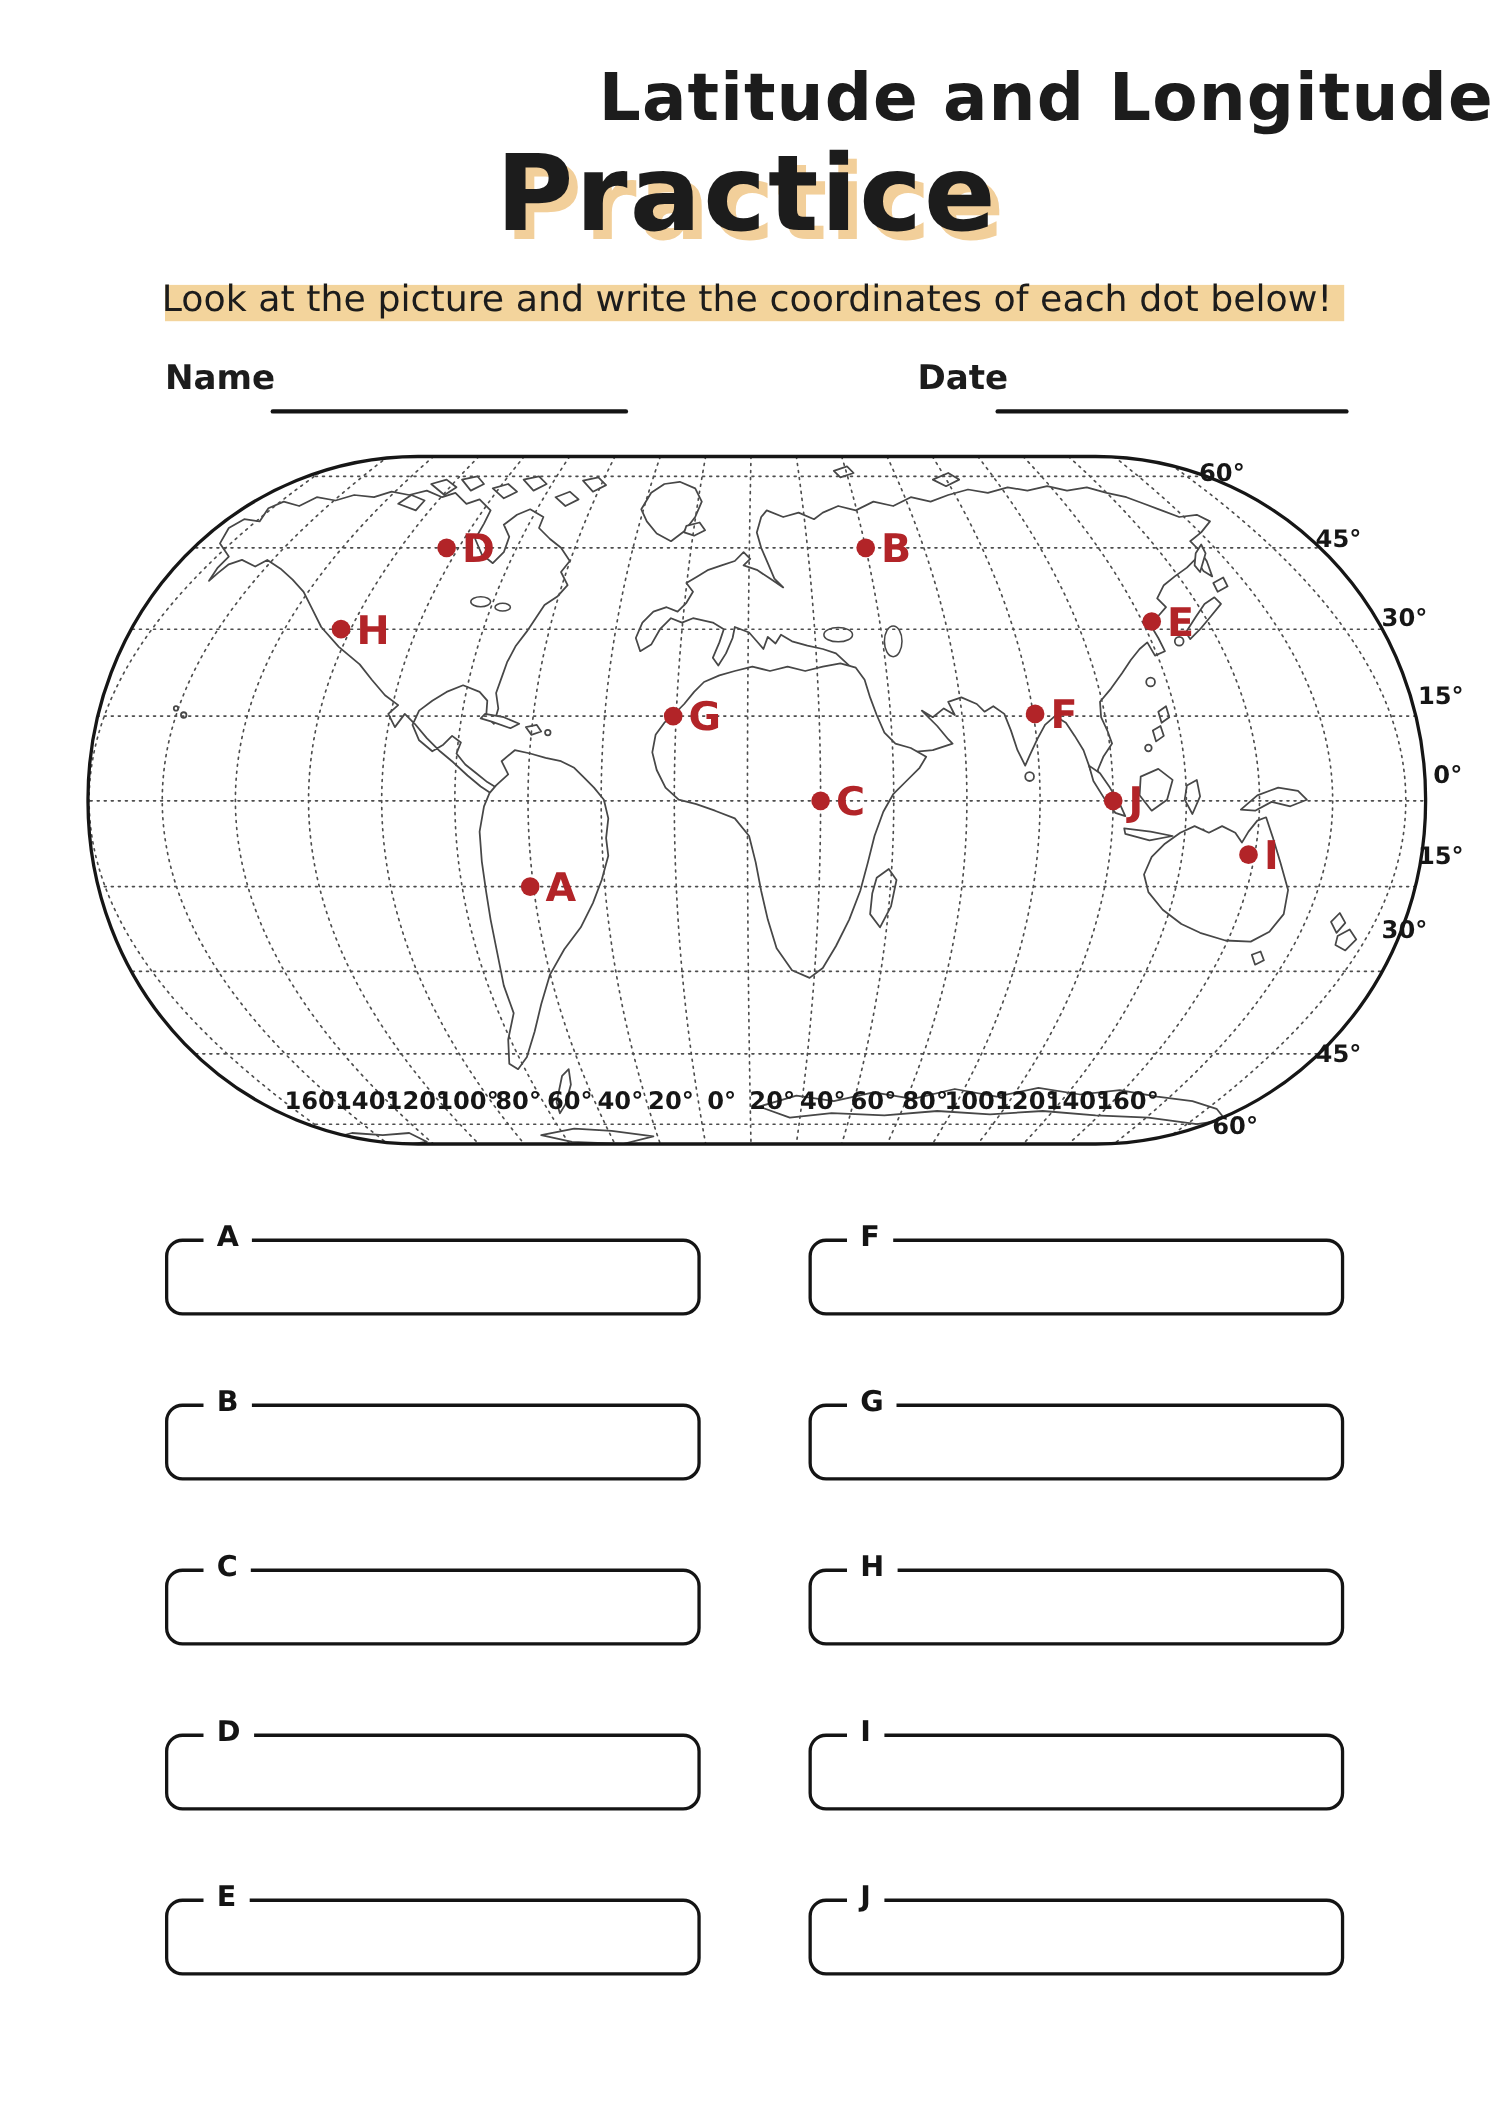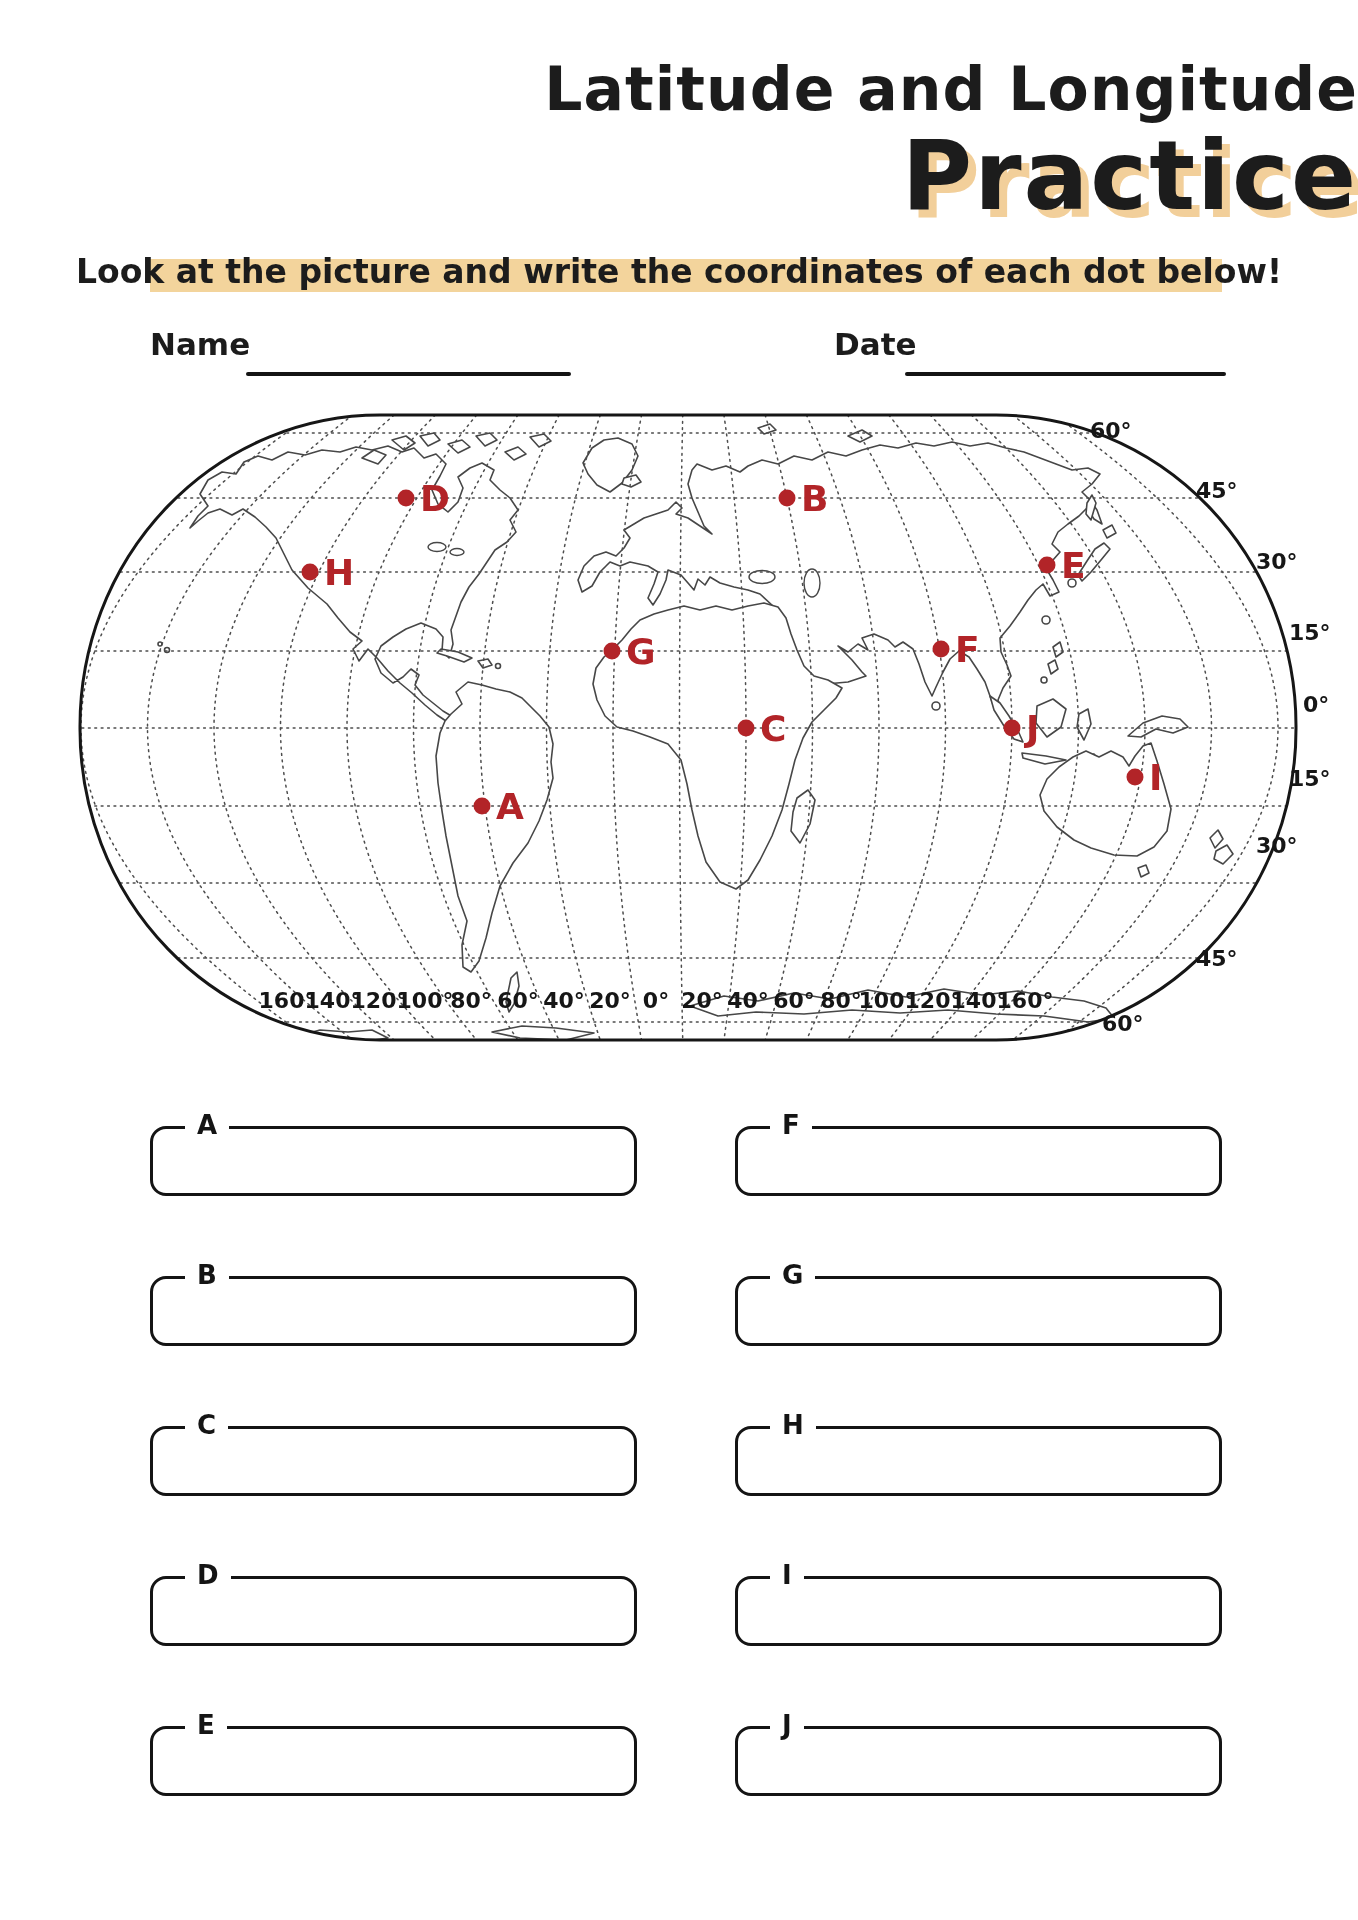--- a/index.html
+++ b/index.html
@@ -1,23 +1,23 @@
 <!DOCTYPE html>
 <html><head>
 <meta charset="utf-8">
 <style>
   html,body{margin:0;padding:0;background:#ffffff;}
   body{width:1358px;height:1920px;position:relative;font-family:"DejaVu Sans",sans-serif;color:#1c1c1c;overflow:hidden;}
   .abs{position:absolute;}
   
   #title{left:0;right:0;top:54px;text-align:right;font-size:60px;font-weight:700;letter-spacing:1px;}
-  #subtitle{left:0;right:0;top:120px;text-align:right;font-size:96px;font-weight:700;letter-spacing:2px;
+  #subtitle{left:0;right:0;top:120px;text-align:center;font-size:96px;font-weight:700;letter-spacing:2px;
             text-shadow:8px 8px 0 #f2cf9a;}
   #banner-strip{left:150px;top:259px;width:1072px;height:33px;background:#f3d49c;}
-  #banner-text{left:0;right:0;top:252px;text-align:center;font-size:33px;font-weight:700;}
+  #banner-text{left:0;right:0;top:252px;text-align:center;font-size:33px;font-weight:400;}
   
   .field-label{font-size:31px;font-weight:700;text-align:center;}
   #name-label{left:150px;top:326px;}
   #date-label{left:822px;top:326px;margin-left:12px;}
   .write-line{height:4px;background:#141414;border-radius:2px;}
   #name-line{left:246px;top:372px;width:325px;}
   #date-line{left:905px;top:372px;width:321px;}
   
   #map-svg{left:0;top:0;}
   .coast{fill:#ffffff;stroke:#474747;stroke-width:1.6;stroke-linejoin:round;}

